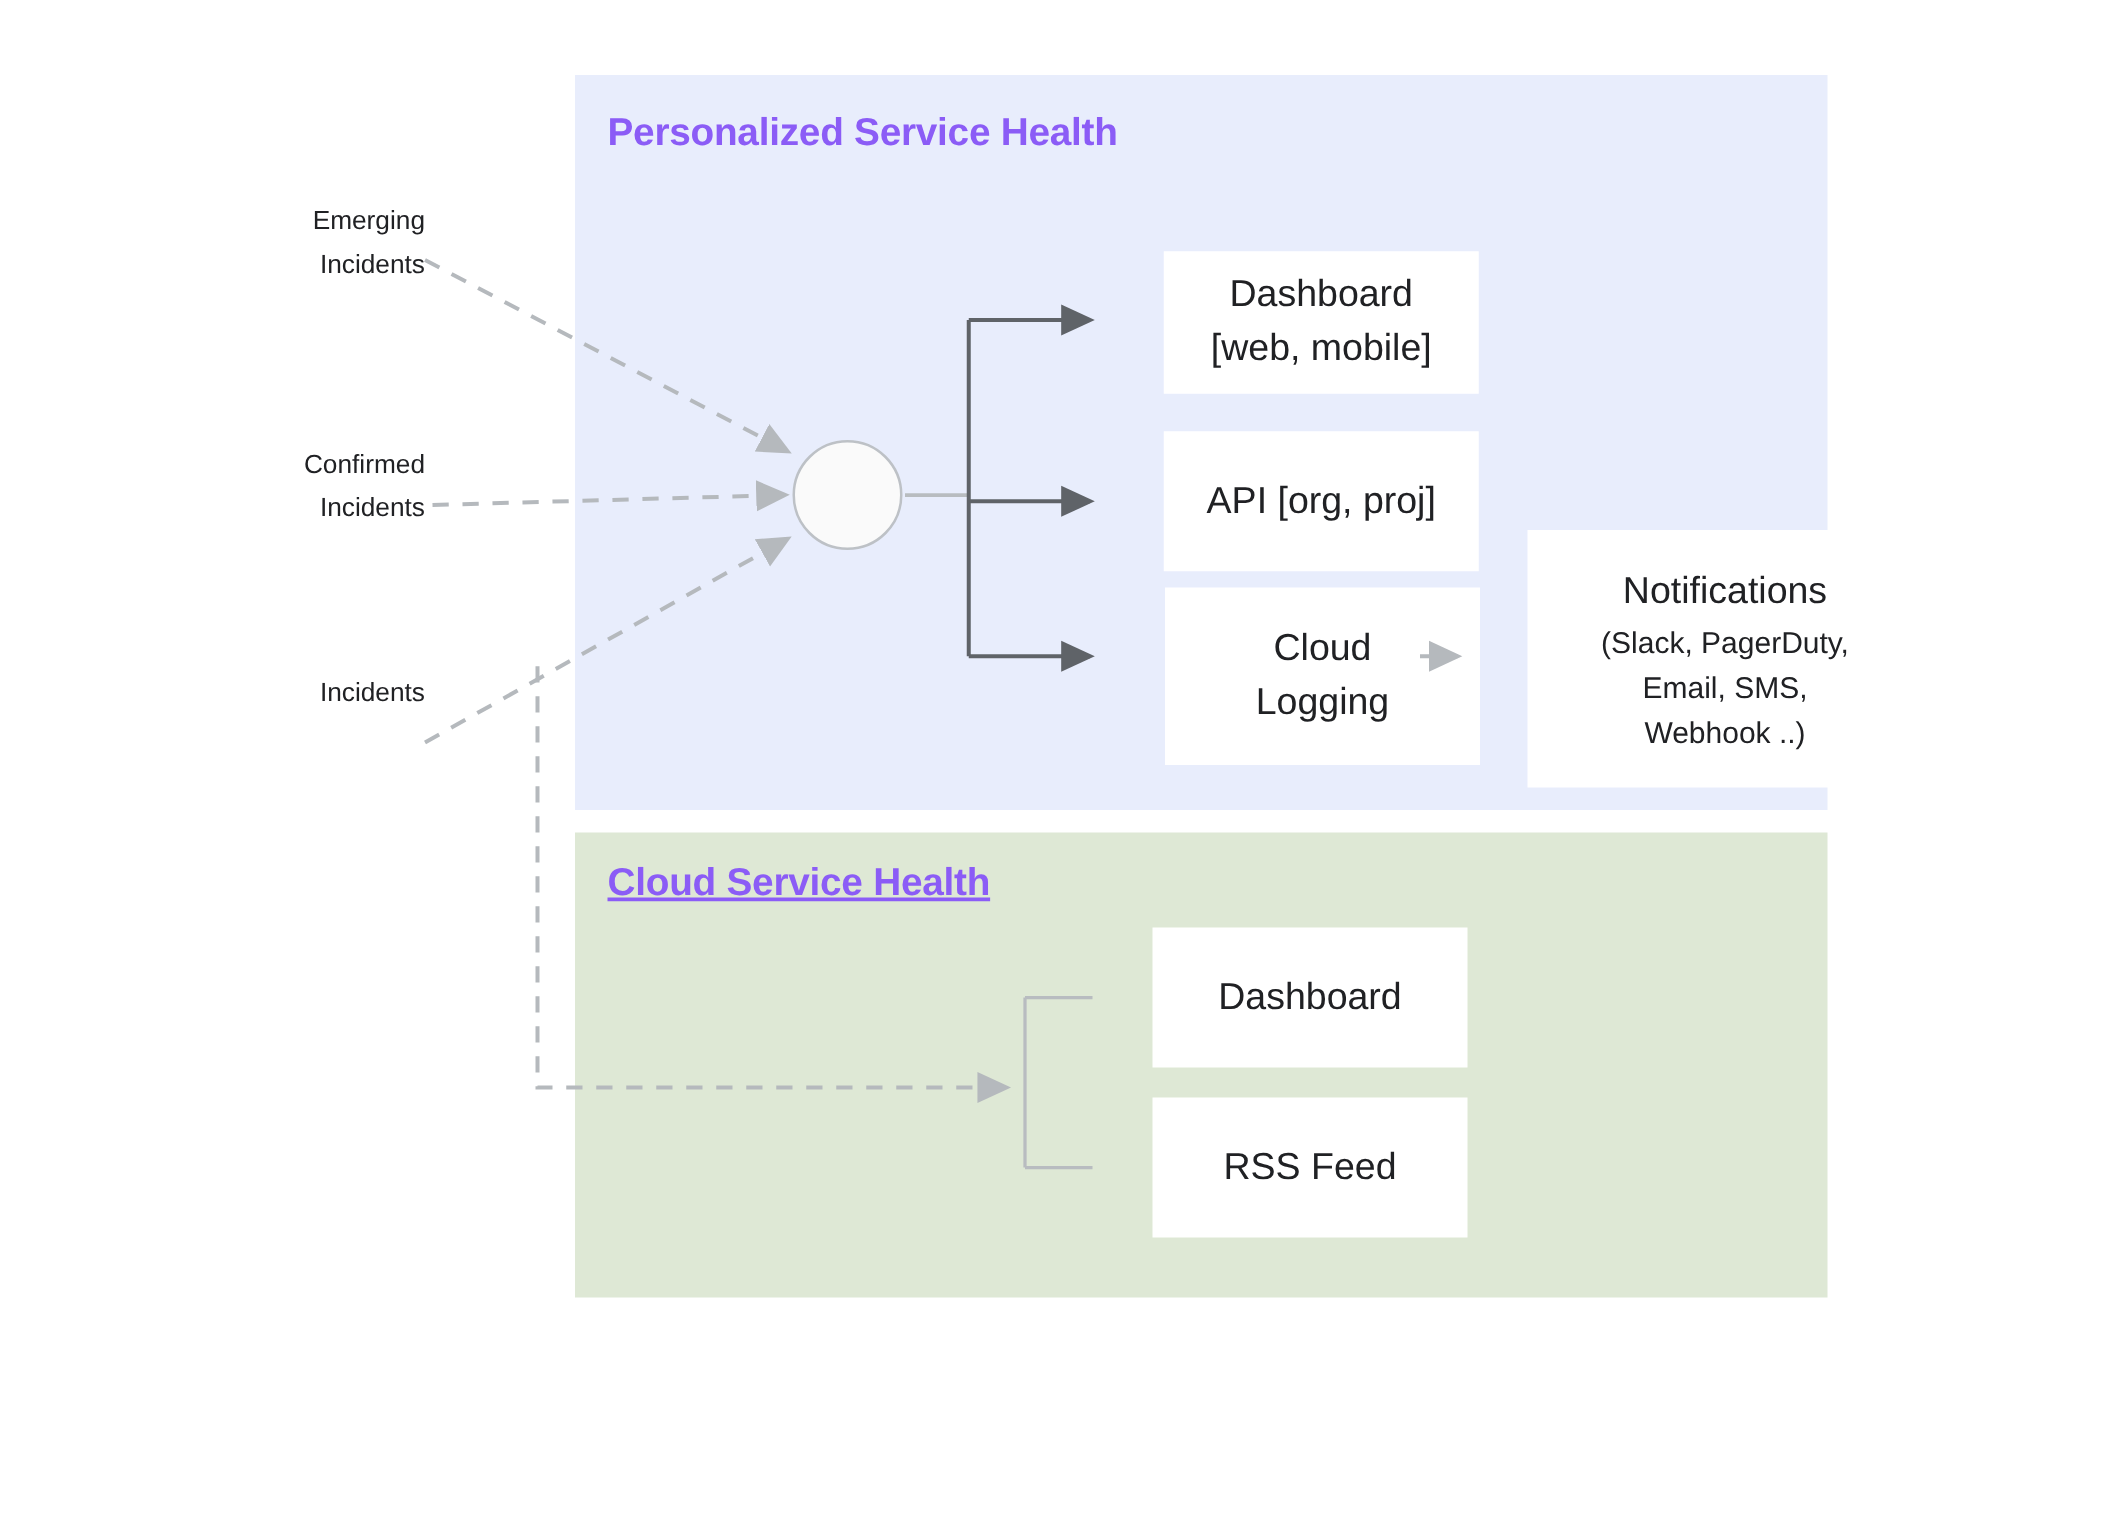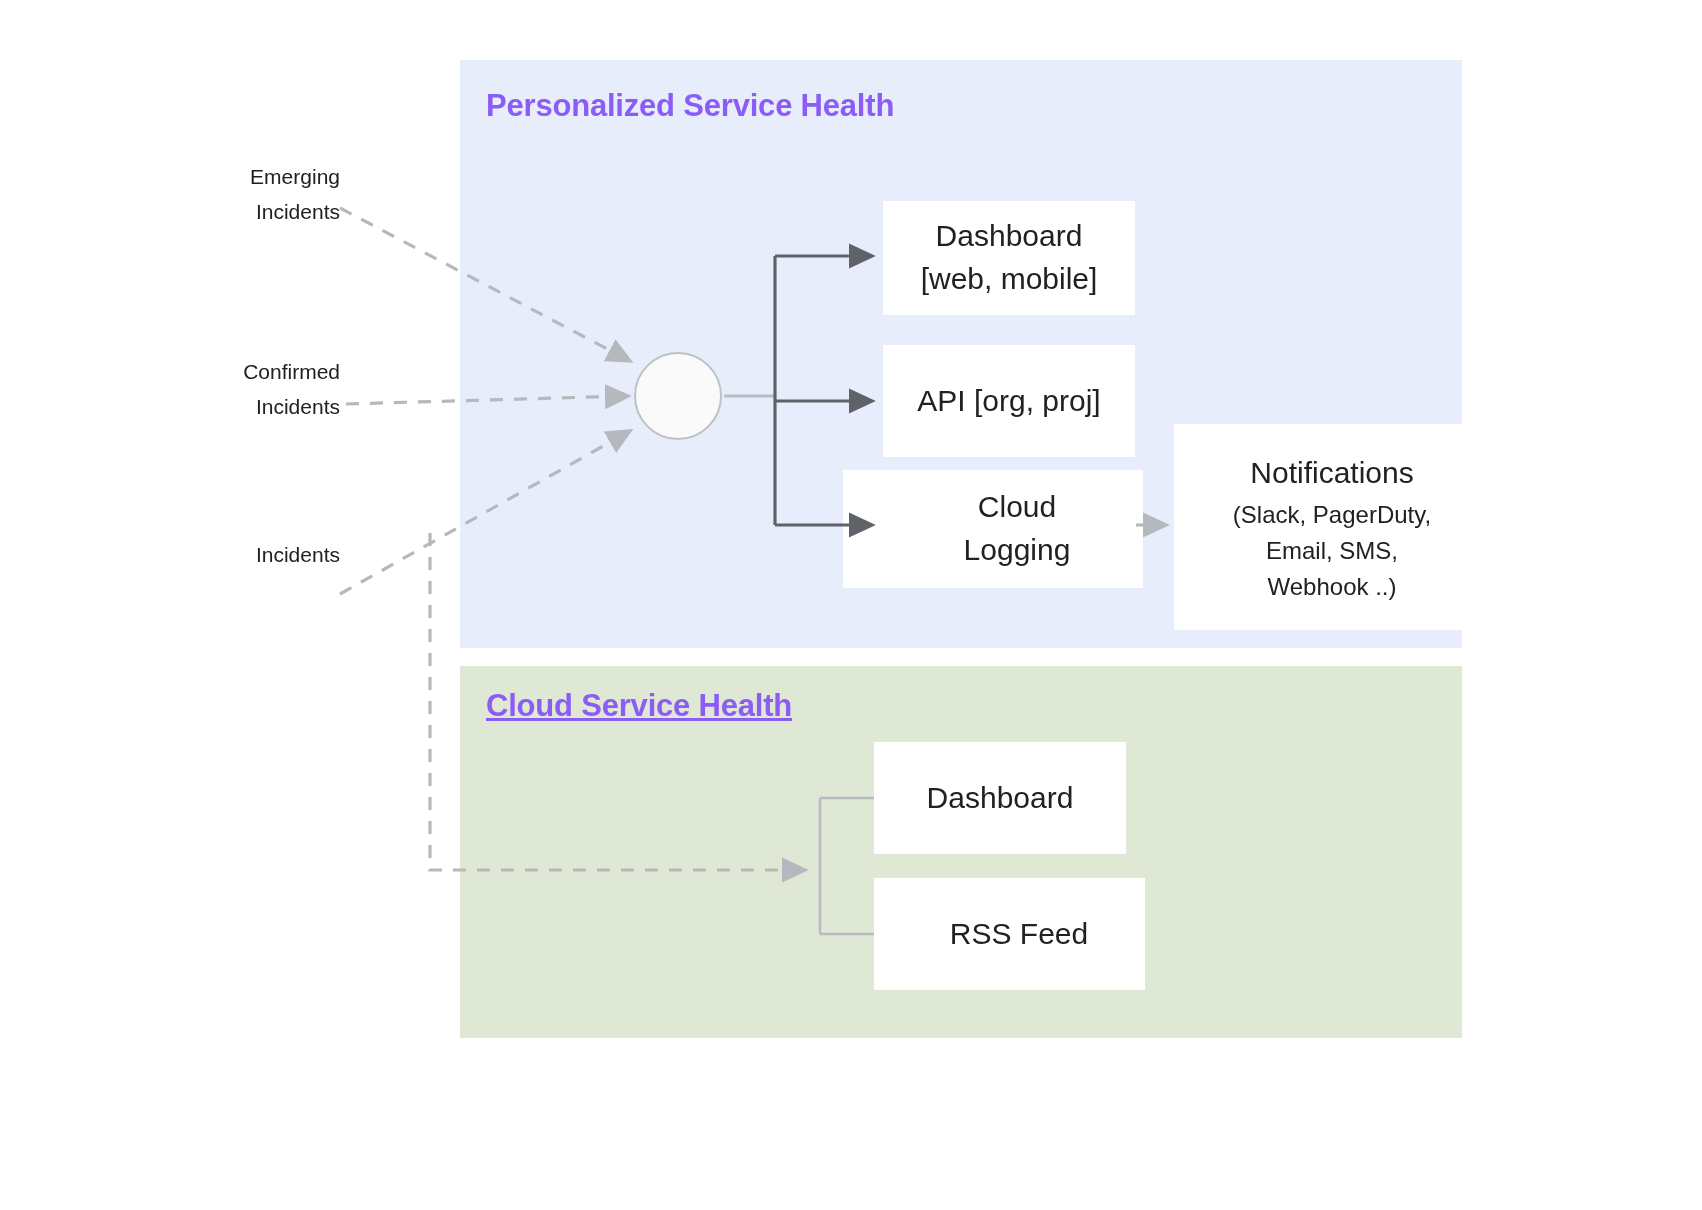--- a/index.html
+++ b/index.html
@@ -89,31 +89,32 @@
     position: absolute;
     background: #ffffff;
     display: flex;
     align-items: center;
     justify-content: center;
     text-align: center;
     font-size: 30px;
     line-height: 1.42;
     color: #202124;
     z-index: 3;
+    margin-left: 48px;
   }
 
   #box-dashboard-web   { left: 883px;  top: 201px; width: 252px; height: 114px; }
   #box-api             { left: 883px;  top: 345px; width: 252px; height: 112px; }
-  #box-cloud-logging   { left: 843px;  top: 470px; width: 252px; height: 118px; padding-left: 48px; }
+  #box-cloud-logging   { left: 884px;  top: 470px; width: 252px; height: 142px; }
   #box-notifications   { left: 1174px; top: 424px; width: 316px; height: 206px;
                          font-size: 24px; line-height: 1.5; }
   #box-notifications .notif-title { font-size: 30px; display: block; margin-bottom: 2px; }
 
   #box-dash-csh        { left: 874px;  top: 742px; width: 252px; height: 112px; }
-  #box-rss             { left: 874px;  top: 878px; width: 252px; height: 112px; padding-left: 19px; }
+  #box-rss             { left: 874px;  top: 878px; width: 252px; height: 112px; }
 
   
   #hub-circle {
     position: absolute;
     left: 634px;
     top: 352px;
     width: 88px;
     height: 88px;
     border-radius: 50%;
     background: #fafafa;

